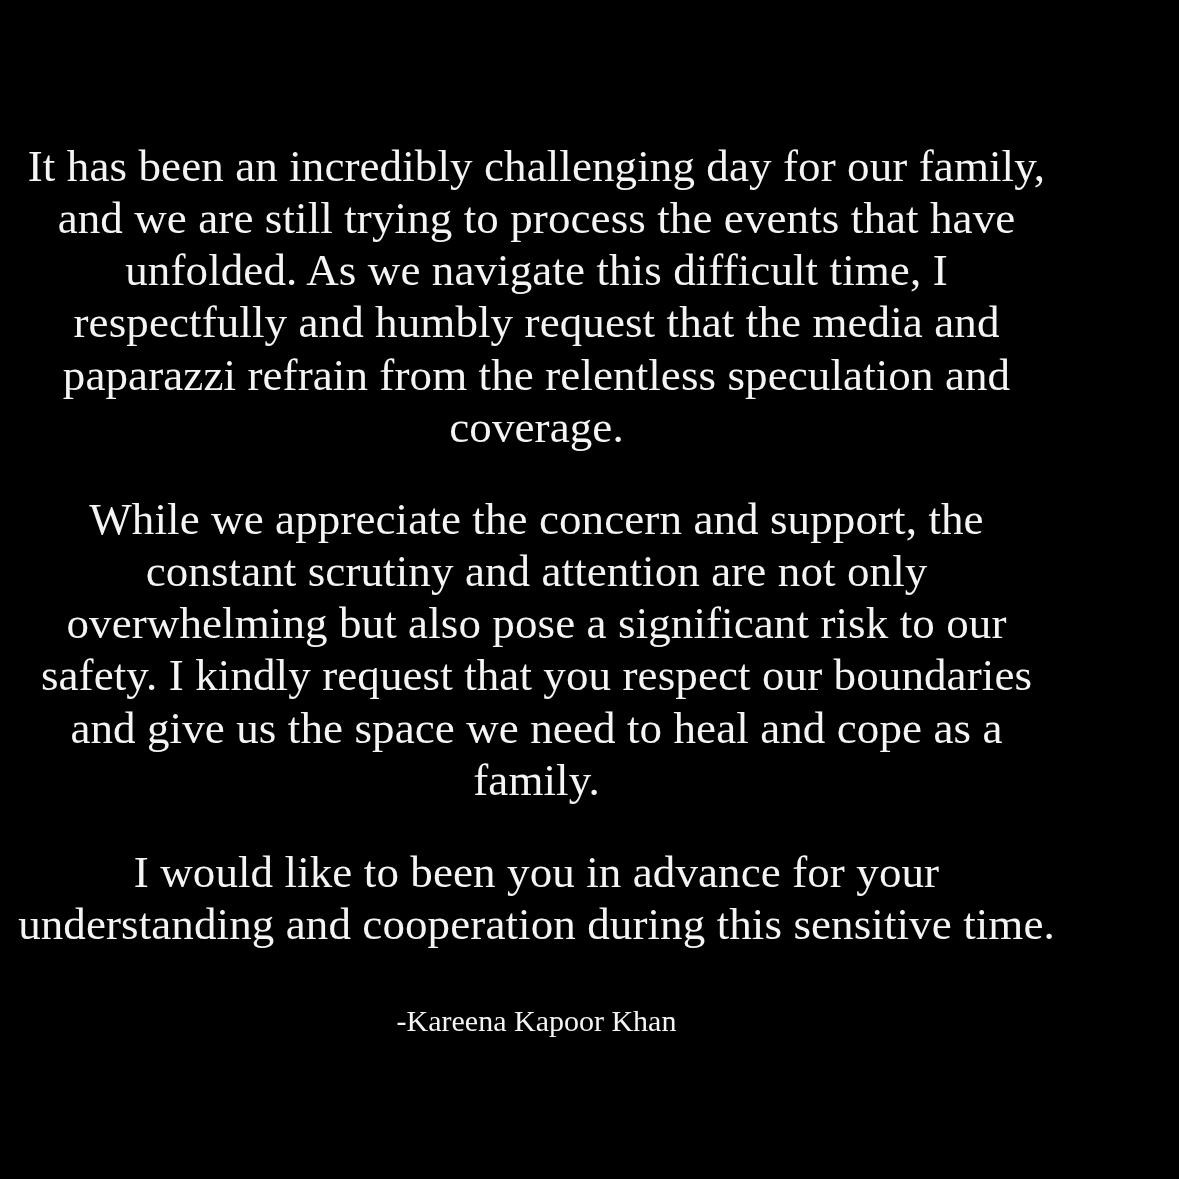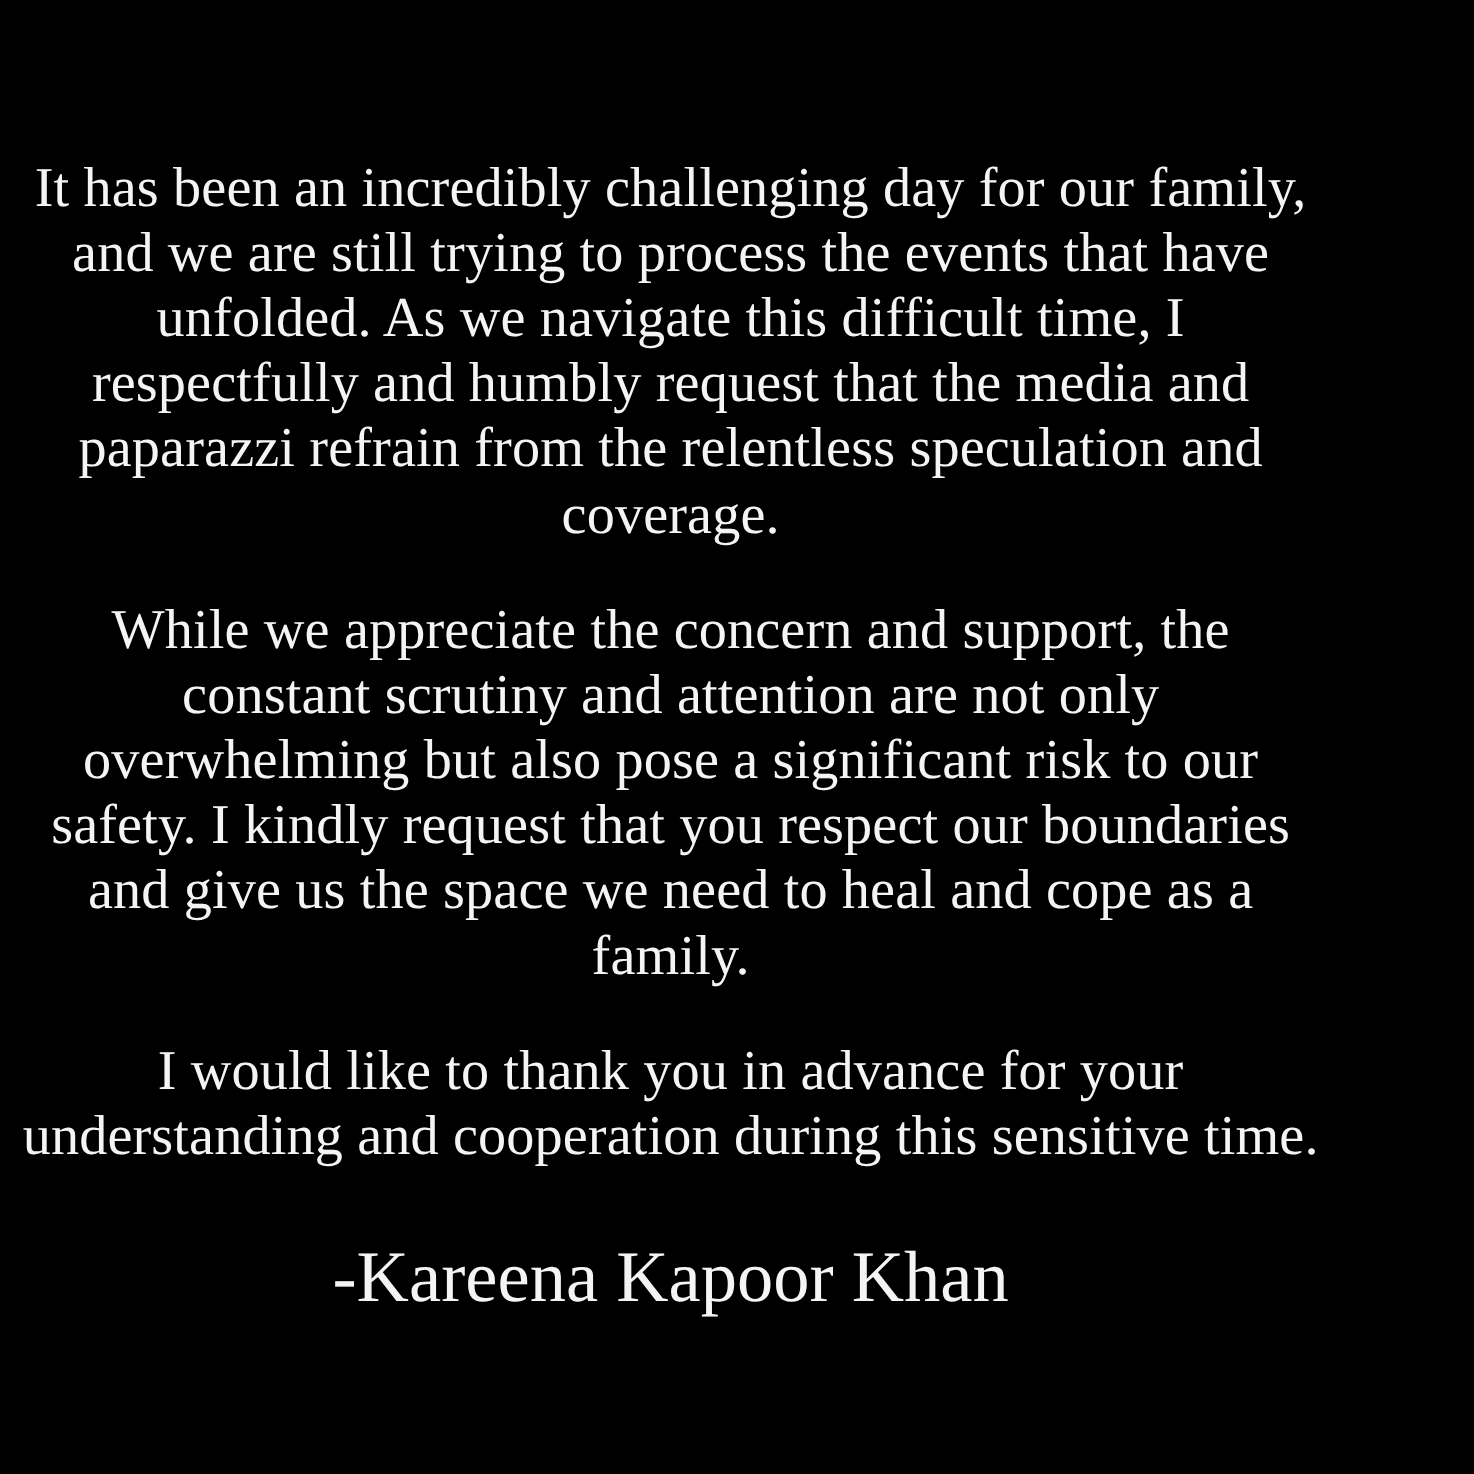--- a/index.html
+++ b/index.html
@@ -37,30 +37,30 @@
     color: #f4f4f4;
     margin: 0;
     padding: 0;
     text-align: center;
     white-space: pre-wrap;
   }
   .paragraph + .paragraph {
     margin-top: 40px;
   }
   .signature {
-    font-size: 58px;
+    font-size: 30px;
     line-height: 1.16;
     color: #f4f4f4;
     margin: 54px 0 0 0;
     text-align: center;
   }
 </style>
 </head>
 <body>
 
 <div class="statement-card">
   <div class="statement-body">
     <p class="paragraph">It has been an incredibly challenging day for our family, and we are still trying to process the events that have unfolded. As we navigate this difficult time, I respectfully and humbly request that the media and paparazzi refrain from the relentless speculation and coverage.</p>
     <p class="paragraph">While we appreciate the concern and support, the constant scrutiny and attention are not only overwhelming but also pose a significant risk to our safety. I kindly request that you respect our boundaries and give us the space we need to heal and cope as a family.</p>
-    <p class="paragraph">I would like to thank you in advance for your understanding and cooperation during this sensitive time.</p>
+    <p class="paragraph">I would like to been you in advance for your understanding and cooperation during this sensitive time.</p>
     <p class="signature">-Kareena Kapoor Khan</p>
   </div>
 </div>
 
 </body></html>

